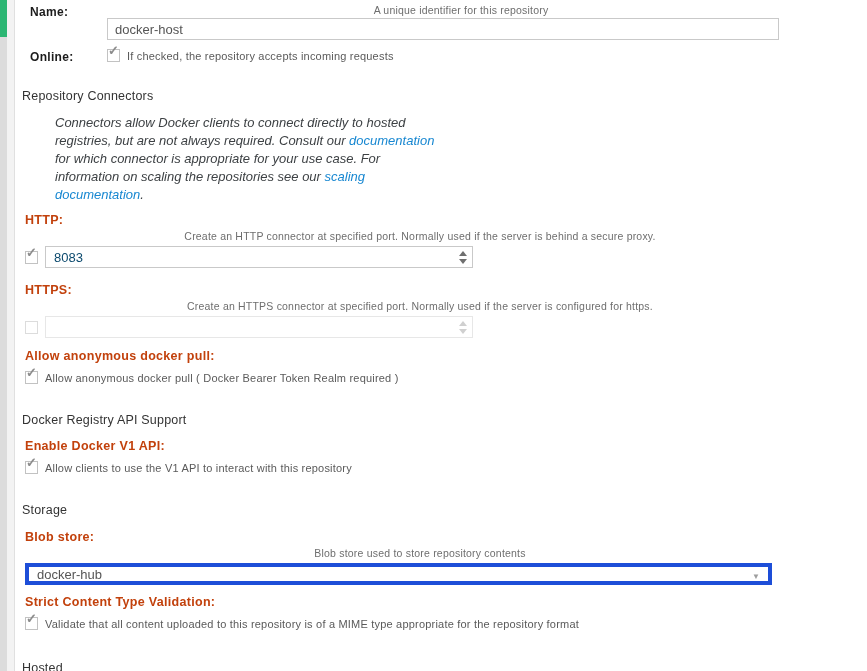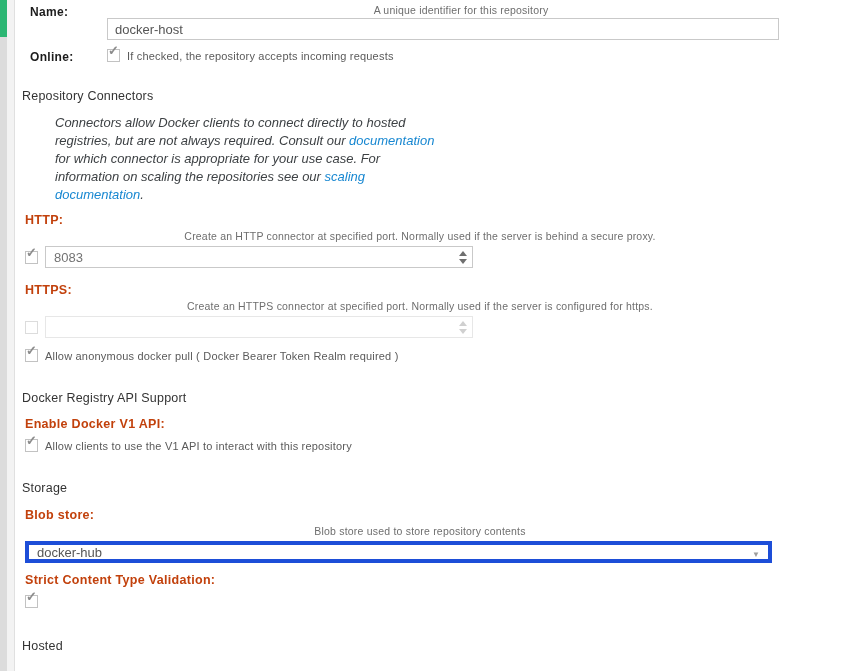--- a/index.html
+++ b/index.html
@@ -65,21 +65,21 @@
   .f-blob  { margin-top:13px; }
   .f-strict{ margin-top:10px; }
   .field .help { margin-top:3px; }
   .field .cbrow { margin-top:8px; }
 
   
   .port-row { display:flex; align-items:center; margin-top:4px; }
   .port-box { position:relative; width:428px; height:22px; border:1px solid #c9c9c9; background:#fff; margin-left:7px; }
   .port-box input {
     border:none; outline:none; background:transparent; width:400px; height:20px;
-    font-family:"Liberation Sans", sans-serif; font-size:13px; color:#737373; padding:0 0 0 8px;
+    font-family:"Liberation Sans", sans-serif; font-size:13px; color:#0c4a6e; padding:0 0 0 8px;
   }
   .port-box.disabled { border-color:#e7e7e7; }
   .spinner { position:absolute; right:5px; top:4px; }
   .tri-up   { width:0; height:0; border-left:4px solid transparent; border-right:4px solid transparent; border-bottom:5px solid #6f6f6f; margin-bottom:3px; }
   .tri-down { width:0; height:0; border-left:4px solid transparent; border-right:4px solid transparent; border-top:5px solid #6f6f6f; }
   .spinner.dim .tri-up   { border-bottom-color:#d0d0d0; }
   .spinner.dim .tri-down { border-top-color:#d0d0d0; }
 
   
   .select {
@@ -150,20 +150,21 @@
         <input type="text" value="" style="">
         <div class="spinner dim">
           <div class="tri-up"></div>
           <div class="tri-down"></div>
         </div>
       </div>
     </div>
   </div>
 
   <div class="field f-anon">
+    <div class="field-label">Allow anonymous docker pull:</div>
     <div class="cbrow">
       <span class="checkbox checked">
         <span class="check">✓</span>
       </span>
       <span class="cb-label">Allow anonymous docker pull ( Docker Bearer Token Realm required )</span>
     </div>
   </div>
 
   <div class="section-title st-2">Docker Registry API Support</div>
 
@@ -187,18 +188,19 @@
       <span class="caret">▼</span>
     </div>
   </div>
 
   <div class="field f-strict">
     <div class="field-label">Strict Content Type Validation:</div>
     <div class="cbrow">
       <span class="checkbox checked">
         <span class="check">✓</span>
       </span>
+      <span class="cb-label">Validate that all content uploaded to this repository is of a MIME type appropriate for the repository format</span>
     </div>
   </div>
 
   <div class="section-title st-4">Hosted</div>
 
 </div>
 
 </body></html>

